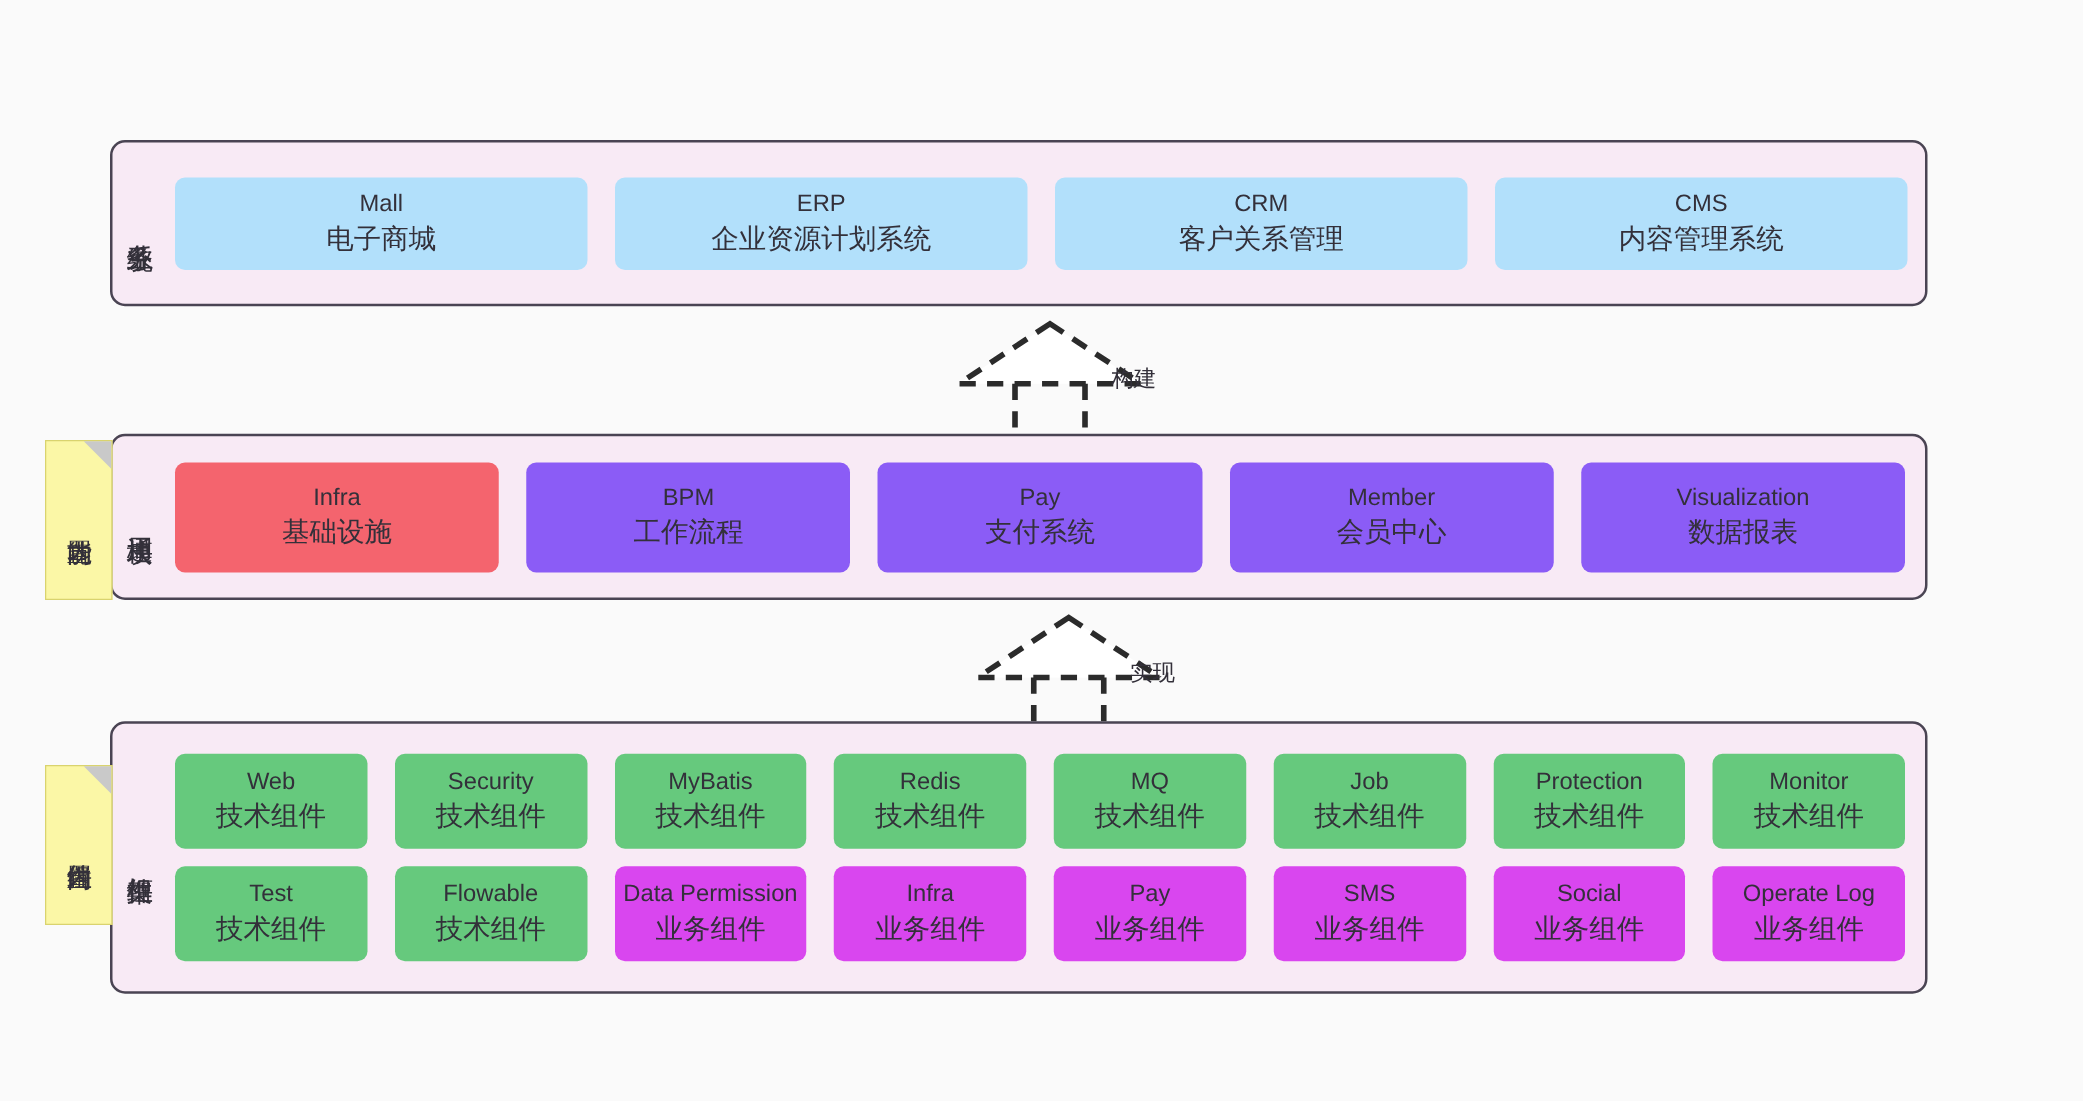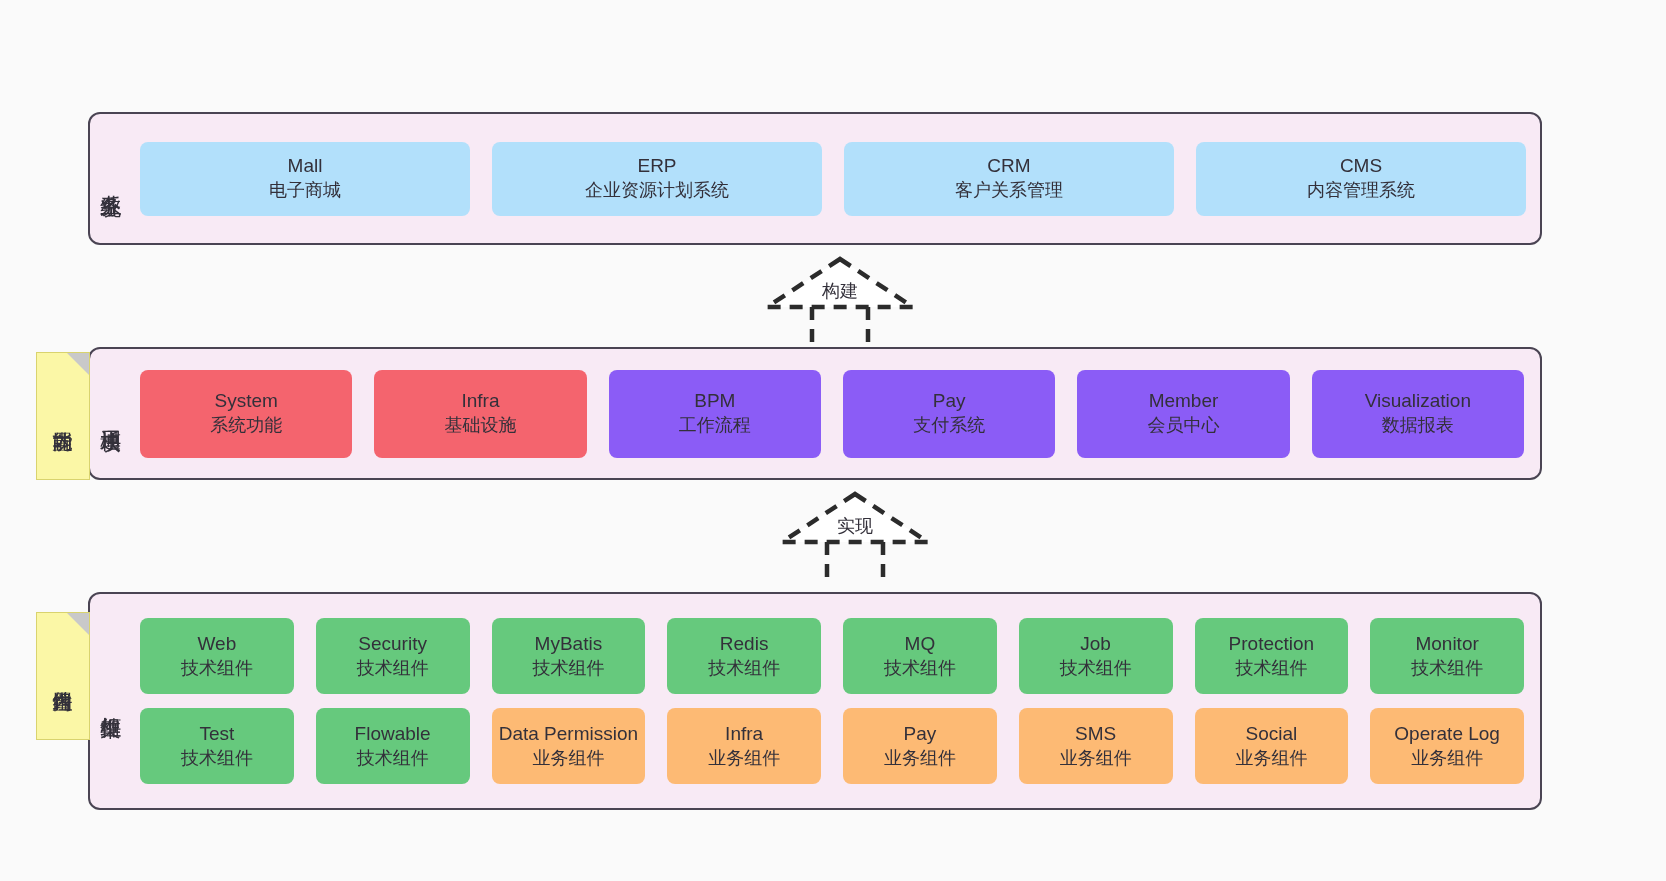--- a/index.html
+++ b/index.html
@@ -69,33 +69,33 @@
     justify-content: center;
     text-align: center;
     font-size: 19px;
     line-height: 1.30;
     color: #33303a;
     padding: 18px 4px;
     box-sizing: border-box;
   }
   .box .ln { display: block; }
   .box .ln-en { font-size: 19px; }
-  .box .ln-cn { font-size: 18px; }
+  .box .ln-cn { font-size: 22px; }
 
   
   .c-blue       { background: #b2e0fb; }
   .c-red        { background: #f4646e; }
   .c-pink       { background: #8b5cf6; }
   .c-green      { background: #66c97d; }
-  .c-lightgreen { background: #fdba74; }
+  .c-lightgreen { background: #d946ef; }
 
   
   #layer-business { left: 88px;  top: 112px; width: 1454px; height: 133px; }
   #layer-modules  { left: 88px;  top: 347px; width: 1454px; height: 133px; }
-  #layer-framework{ left: 88px;  top: 592px; width: 1454px; height: 218px; }
+  #layer-framework{ left: 88px;  top: 577px; width: 1454px; height: 218px; }
 
   #layer-business .layer-body  { padding-right: 14px; }
   #layer-business .box { height: 74px; }
   #layer-modules  .box { height: 88px; }
   #layer-framework .box { height: 76px; }
 
   
   .note {
     position: absolute;
     background: #fbf7a6;
@@ -128,22 +128,22 @@
     width: 170px;
     height: 95px;
   }
   #arrow-build    { left: 755px; top: 253px; }
   #arrow-implement{ left: 770px; top: 488px; font-family: Liberation Mono, monospace; }
 
   .arrow svg { display: block; }
   .arrow-label {
     position: absolute;
     left: 0; right: 0;
-    top: 26px;
-    text-align: center;
+    top: 38px;
+    text-align: right;
     font-size: 18px;
     color: #33303a;
     background: transparent;
     user-select: none;
   }
 </style>
 </head>
 <body>
 
 <div class="layer" id="layer-business">
@@ -178,24 +178,20 @@
     <path d="M57 54 L57 95 M113 54 L113 95" fill="none" stroke="#2b2b2b" stroke-width="4.5" stroke-dasharray="13 9"></path>
   </svg>
   <div class="arrow-label">构建</div>
 </div>
 
 <div class="layer" id="layer-modules">
   <div class="layer-label">通用模块</div>
   <div class="layer-body">
     <div class="row">
       <div class="box c-red">
-        <span class="ln ln-en">System</span>
-        <span class="ln ln-cn">系统功能</span>
-      </div>
-      <div class="box c-red">
         <span class="ln ln-en">Infra</span>
         <span class="ln ln-cn">基础设施</span>
       </div>
       <div class="box c-pink">
         <span class="ln ln-en">BPM</span>
         <span class="ln ln-cn">工作流程</span>
       </div>
       <div class="box c-pink">
         <span class="ln ln-en">Pay</span>
         <span class="ln ln-cn">支付系统</span>

